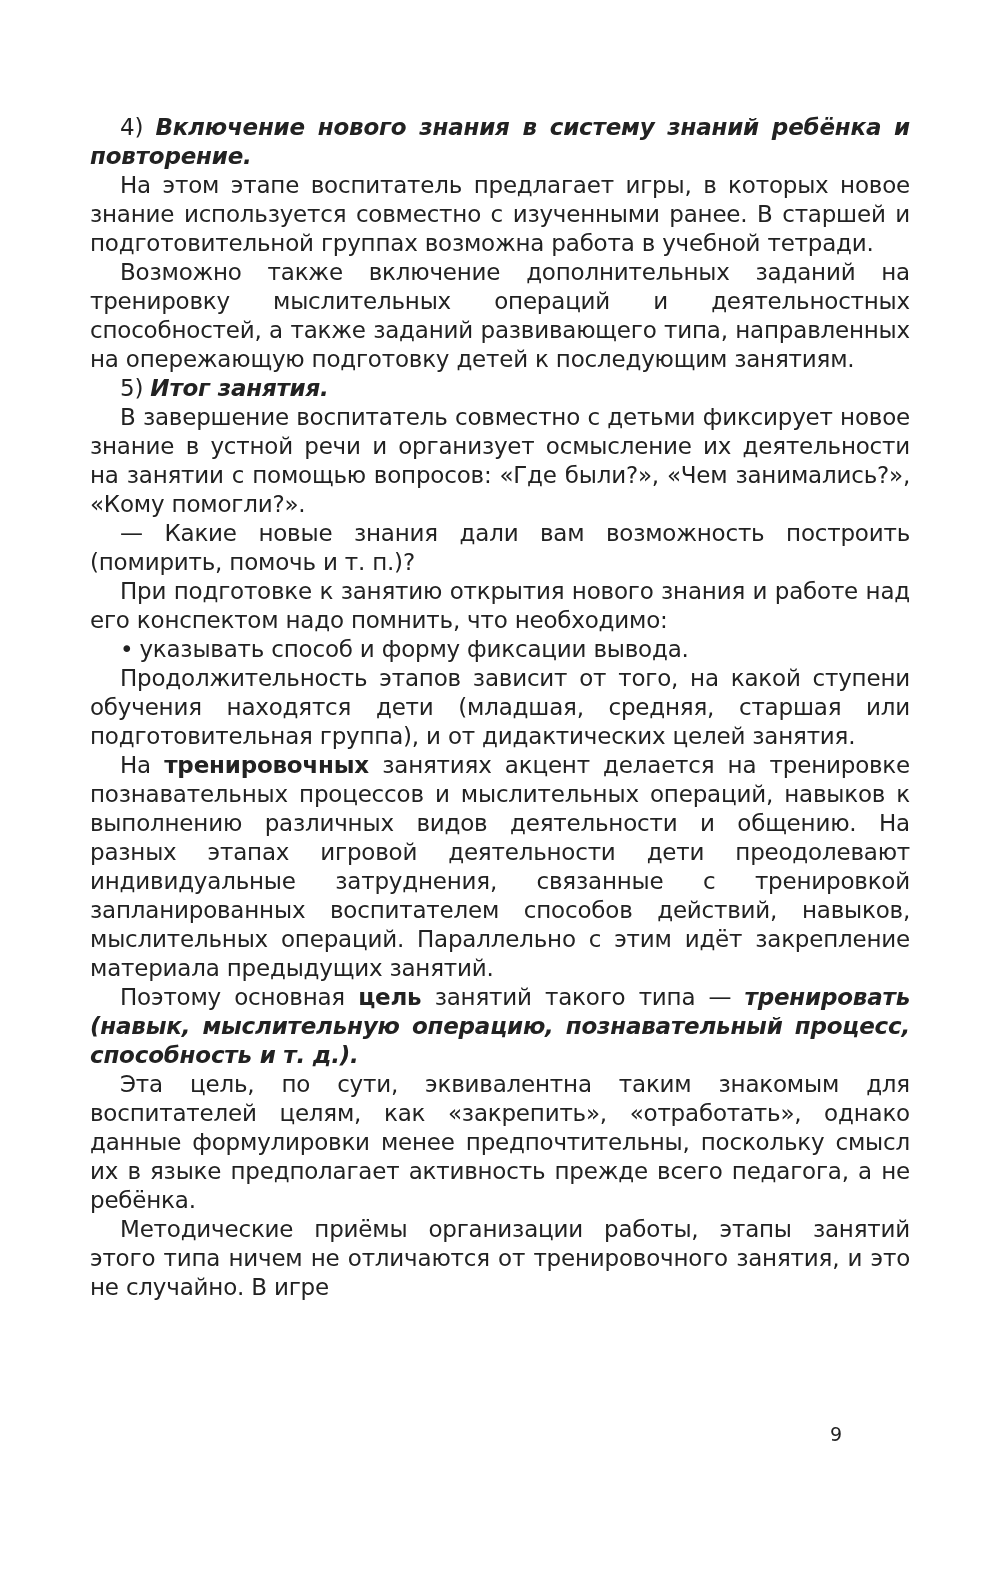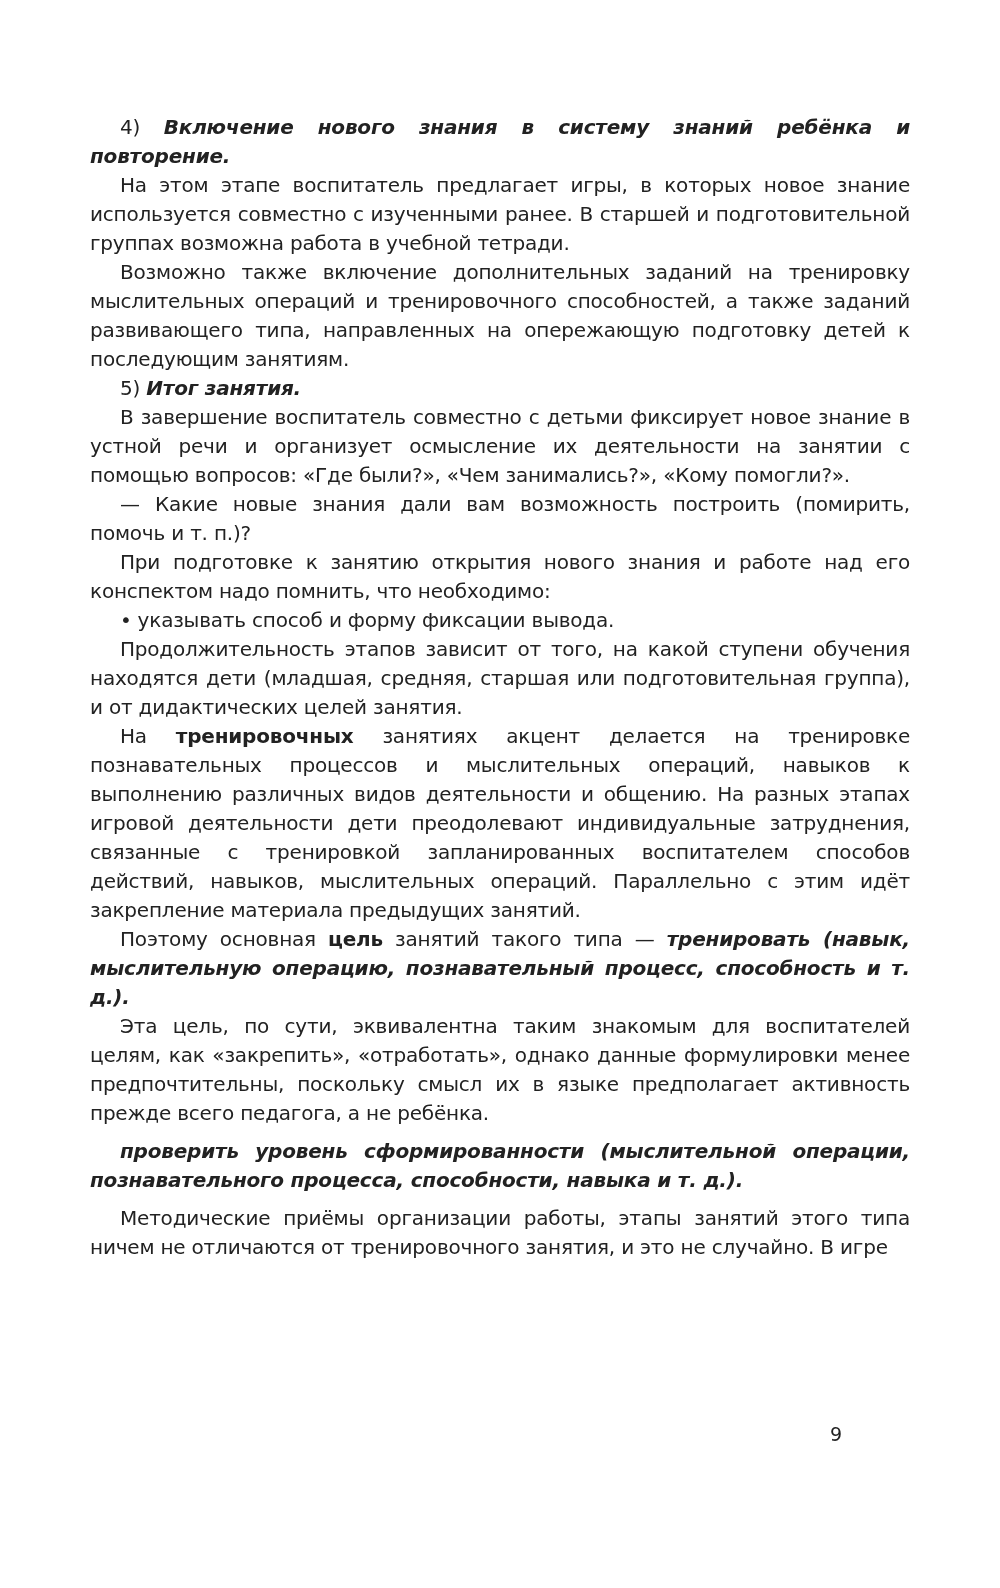--- a/index.html
+++ b/index.html
@@ -14,21 +14,21 @@
     background: #ffffff;
     overflow: hidden;
     font-family: "DejaVu Sans", "Liberation Sans", sans-serif;
     color: #222222;
   }
   .text-block {
     position: absolute;
     left: 90px;
     top: 113px;
     width: 820px;
-    font-size: 20px;
+    font-size: 23px;
     line-height: 29px;
     letter-spacing: -0.2px;
     text-align: justify;
     hyphens: auto;
     -webkit-hyphens: auto;
   }
   .para {
     margin: 0;
     text-indent: 30px;
   }
@@ -51,27 +51,26 @@
     color: #222222;
   }
 </style>
 </head>
 <body>
 
 <div class="page">
   <div class="text-block" id="text-block">
       <p class="para heading"><span class="run-r">4) </span><span class="run-bi">Включение нового знания в систему знаний ребёнка и повторение.</span></p>
       <p class="para body"><span class="run-r">На этом этапе воспитатель предлагает игры, в которых новое знание используется совместно с изученными ранее. В старшей и подготовительной группах возможна работа в учебной тетради.</span></p>
-      <p class="para body"><span class="run-r">Возможно также включение дополнительных заданий на тренировку мыслительных операций и тренировочного способностей, а также заданий развивающего типа, направленных на опережающую подготовку детей к последующим занятиям.</span></p>
+      <p class="para body"><span class="run-r">Возможно также включение дополнительных заданий на тренировку мыслительных операций и деятельностных способностей, а также заданий развивающего типа, направленных на опережающую подготовку детей к последующим занятиям.</span></p>
       <p class="para heading"><span class="run-r">5) </span><span class="run-bi">Итог занятия.</span></p>
       <p class="para body"><span class="run-r">В завершение воспитатель совместно с детьми фиксирует новое знание в устной речи и организует осмысление их деятельности на занятии с помощью вопросов: «Где были?», «Чем занимались?», «Кому помогли?».</span></p>
       <p class="para body"><span class="run-r">— Какие новые знания дали вам возможность построить (помирить, помочь и т. п.)?</span></p>
       <p class="para body"><span class="run-r">При подготовке к занятию открытия нового знания и работе над его конспектом надо помнить, что необходимо:</span></p>
       <p class="para bullet"><span class="bullet-marker">•</span><span class="run-r">указывать способ и форму фиксации вывода.</span></p>
       <p class="para body"><span class="run-r">Продолжительность этапов зависит от того, на какой ступени обучения находятся дети (младшая, средняя, старшая или подготовительная группа), и от дидактических целей занятия.</span></p>
       <p class="para body"><span class="run-r">На </span><span class="run-b">тренировочных</span><span class="run-r"> занятиях акцент делается на тренировке познавательных процессов и мыслительных операций, навыков к выполнению различных видов деятельности и общению. На разных этапах игровой деятельности дети преодолевают индивидуальные затруднения, связанные с тренировкой запланированных воспитателем способов действий, навыков, мыслительных операций. Параллельно с этим идёт закрепление материала предыдущих занятий.</span></p>
       <p class="para body"><span class="run-r">Поэтому основная </span><span class="run-b">цель</span><span class="run-r"> занятий такого типа — </span><span class="run-i">тренировать (навык, мыслительную операцию, познавательный процесс, способность и т. д.).</span></p>
       <p class="para body"><span class="run-r">Эта цель, по сути, эквивалентна таким знакомым для воспитателей целям, как «закрепить», «отработать», однако данные формулировки менее предпочтительны, поскольку смысл их в языке предполагает активность прежде всего педагога, а не ребёнка.</span></p>
-      <p class="para quote"><span class="run-i">проверить уровень сформированности (мыслительной операции, познавательного процесса, способности, навыка и т. д.).</span></p>
       <p class="para body"><span class="run-r">Методические приёмы организации работы, этапы занятий этого типа ничем не отличаются от тренировочного занятия, и это не случайно. В игре</span></p>
     </div>
   <div class="page-number">9</div>
 </div>
 
 </body></html>

